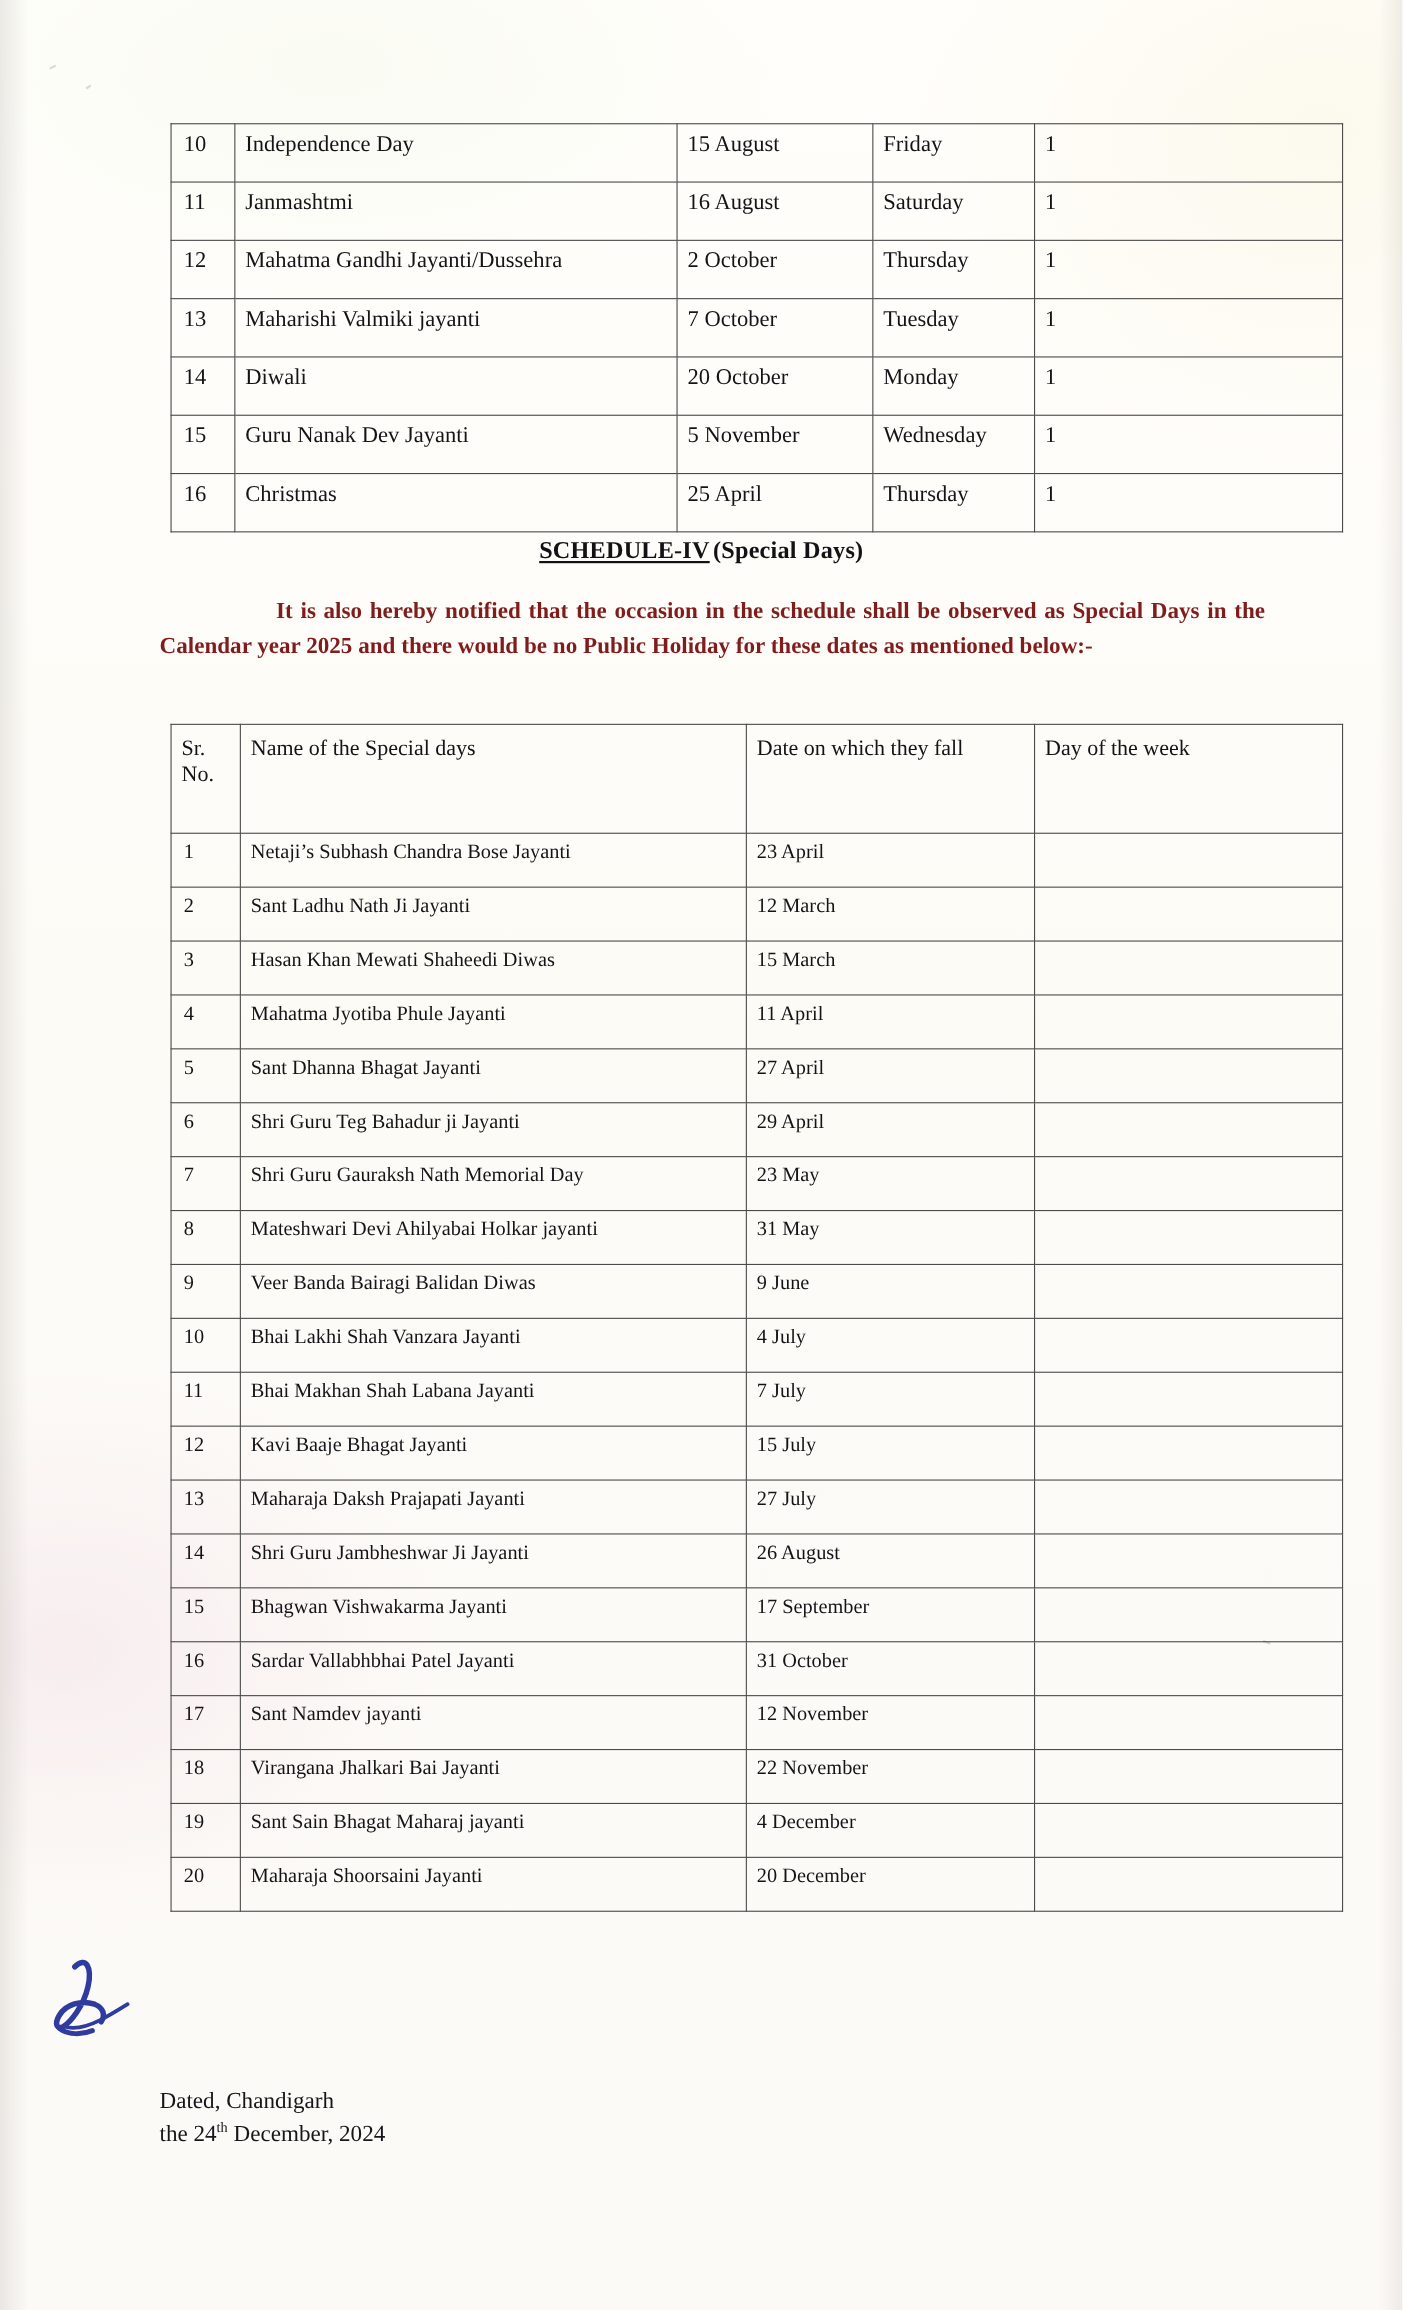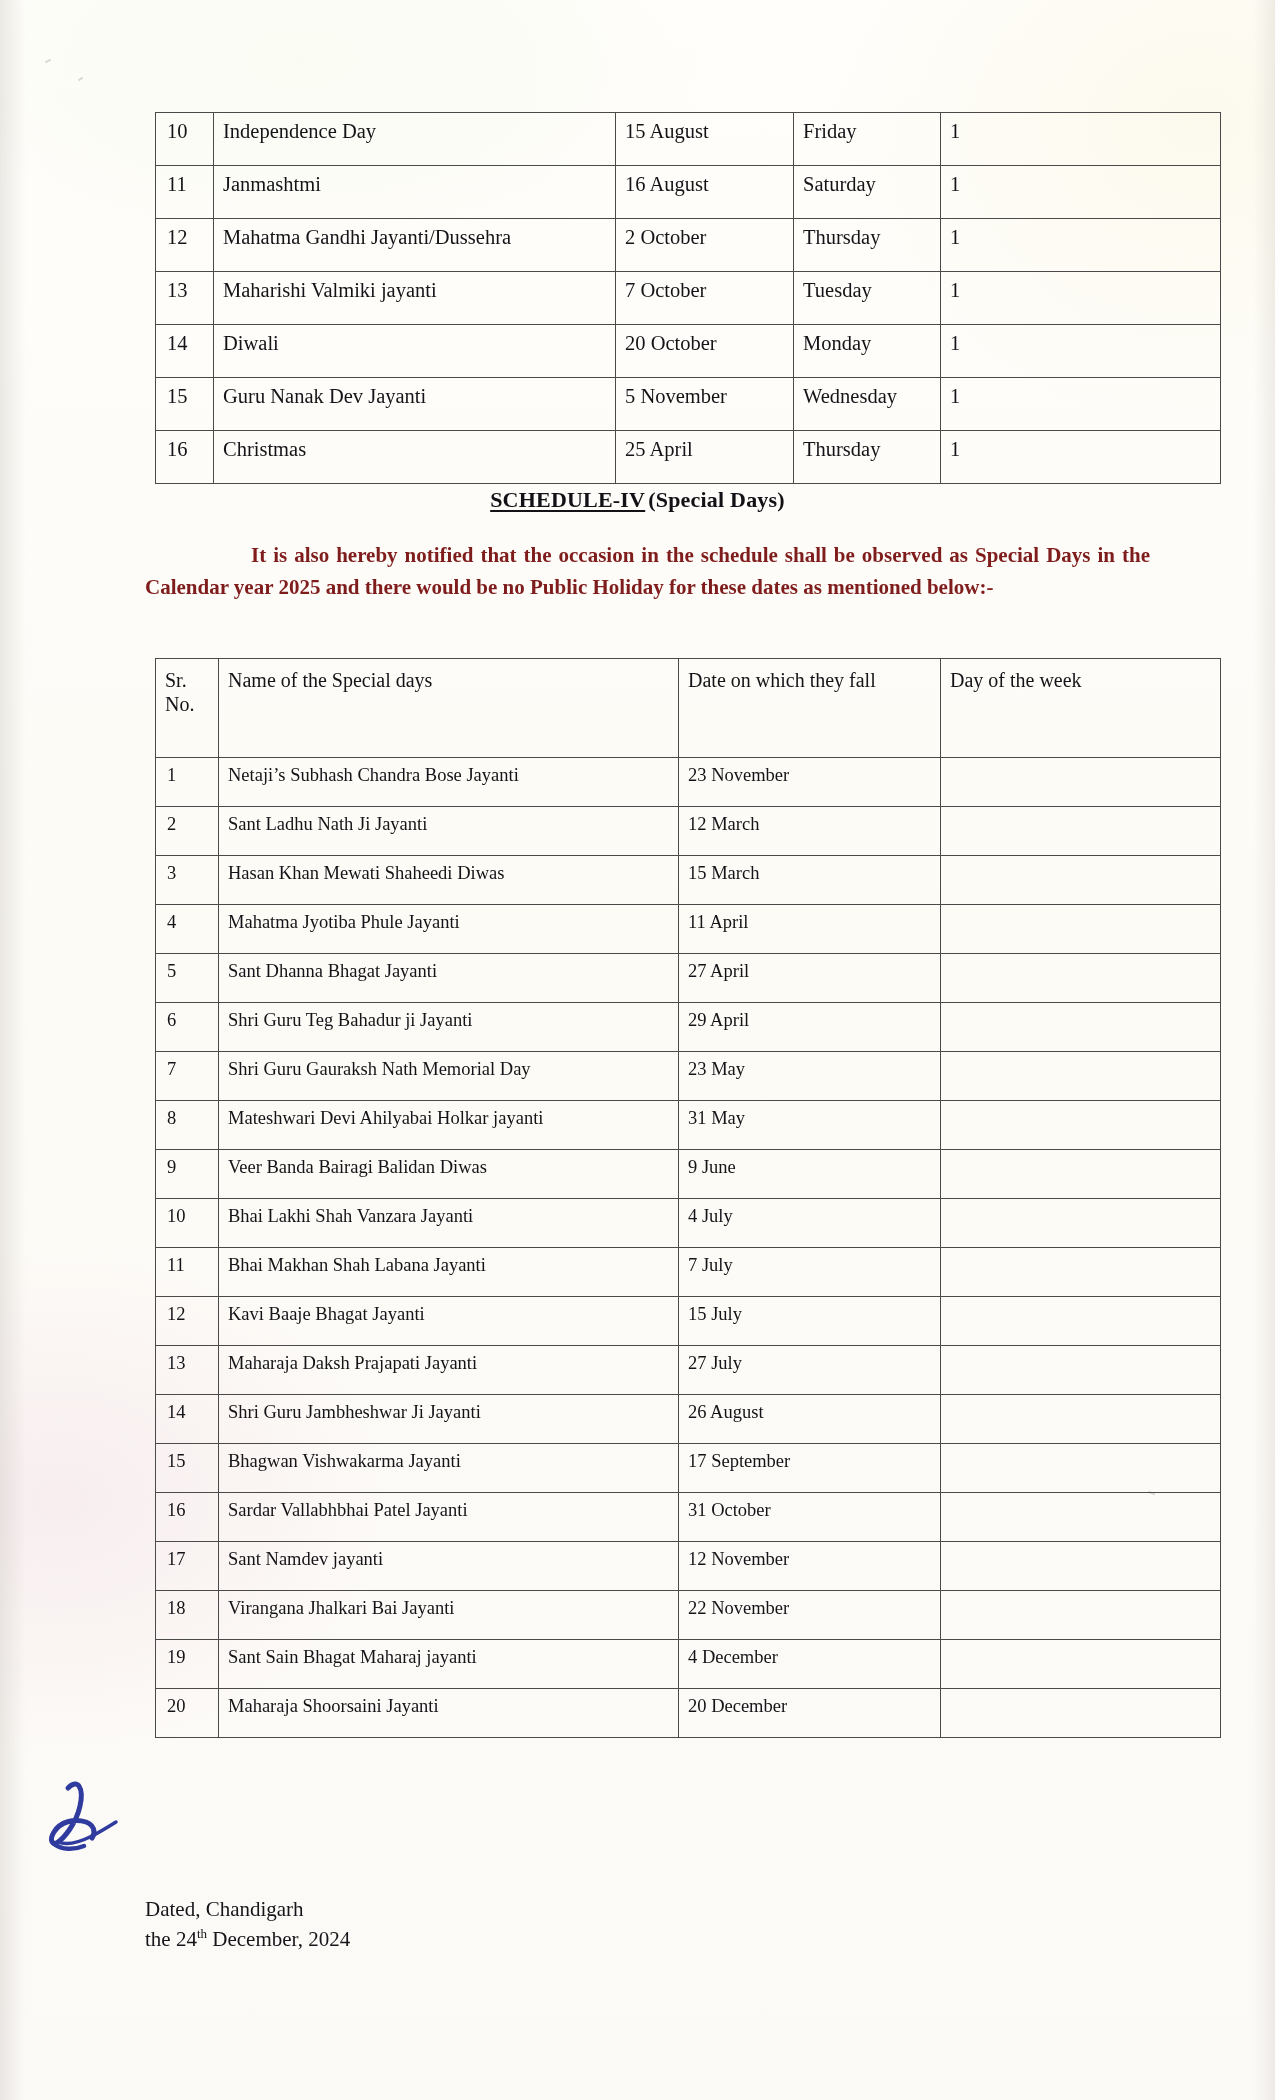--- a/index.html
+++ b/index.html
@@ -280,21 +280,21 @@
         <td>Sr. No.</td>
         <td>Name of the Special days</td>
         <td>Date on which they fall</td>
         <td>Day of the week</td>
       </tr>
     </thead>
     <tbody>
       <tr>
         <td class="sr">1</td>
         <td>Netaji’s Subhash Chandra Bose Jayanti</td>
-        <td>23 November</td>
+        <td>23 April</td>
         <td></td>
       </tr>
       <tr>
         <td class="sr">2</td>
         <td>Sant Ladhu Nath Ji Jayanti</td>
         <td>12 March</td>
         <td></td>
       </tr>
       <tr>
         <td class="sr">3</td>

